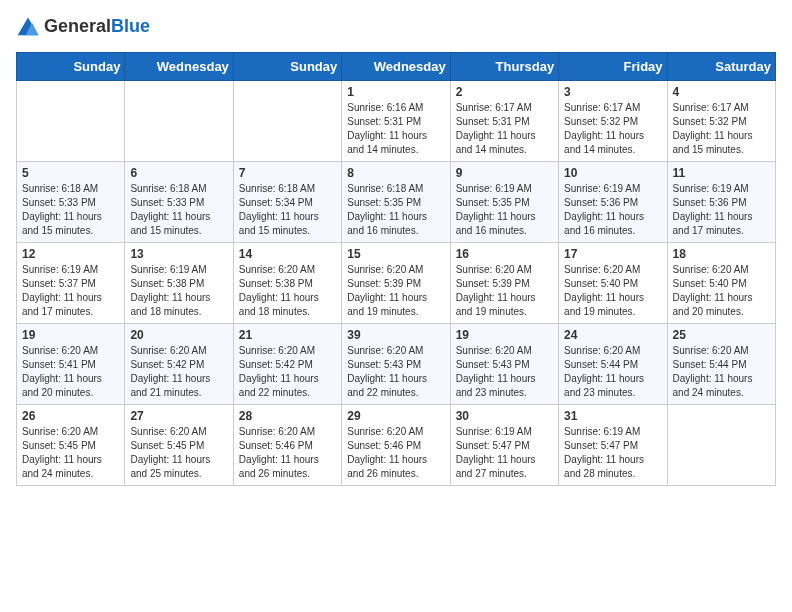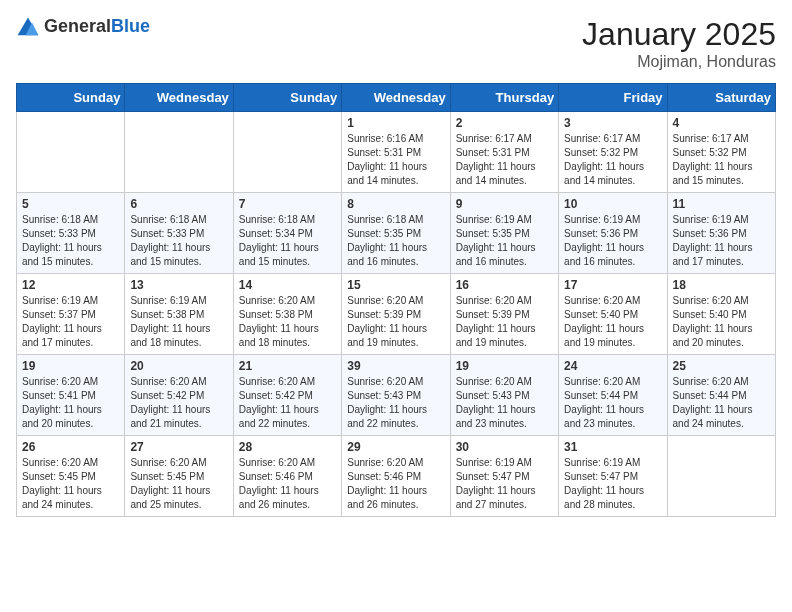--- a/index.html
+++ b/index.html
@@ -98,24 +98,20 @@
 <div class="header">
   <div class="logo">
     <svg class="logo-icon" viewBox="0 0 30 30" xmlns="http://www.w3.org/2000/svg">
       <polygon points="15,2 28,24 2,24" fill="#1a6bbf"></polygon>
       <polygon points="20,8 28,24 12,24" fill="#4a9be8"></polygon>
     </svg>
     <div>
       <span class="logo-text-general">General</span><span class="logo-text-blue">Blue</span>
     </div>
   </div>
-  <div class="title-block">
-    <div class="month-title">January 2025</div>
-    <div class="location-title">Mojiman, Honduras</div>
-  </div>
 </div>
 
 <table class="calendar">
   <thead>
     <tr>
     <th>Sunday</th>
         <th>Wednesday</th>
         <th>Sunday</th>
         <th>Wednesday</th>
         <th>Thursday</th>

